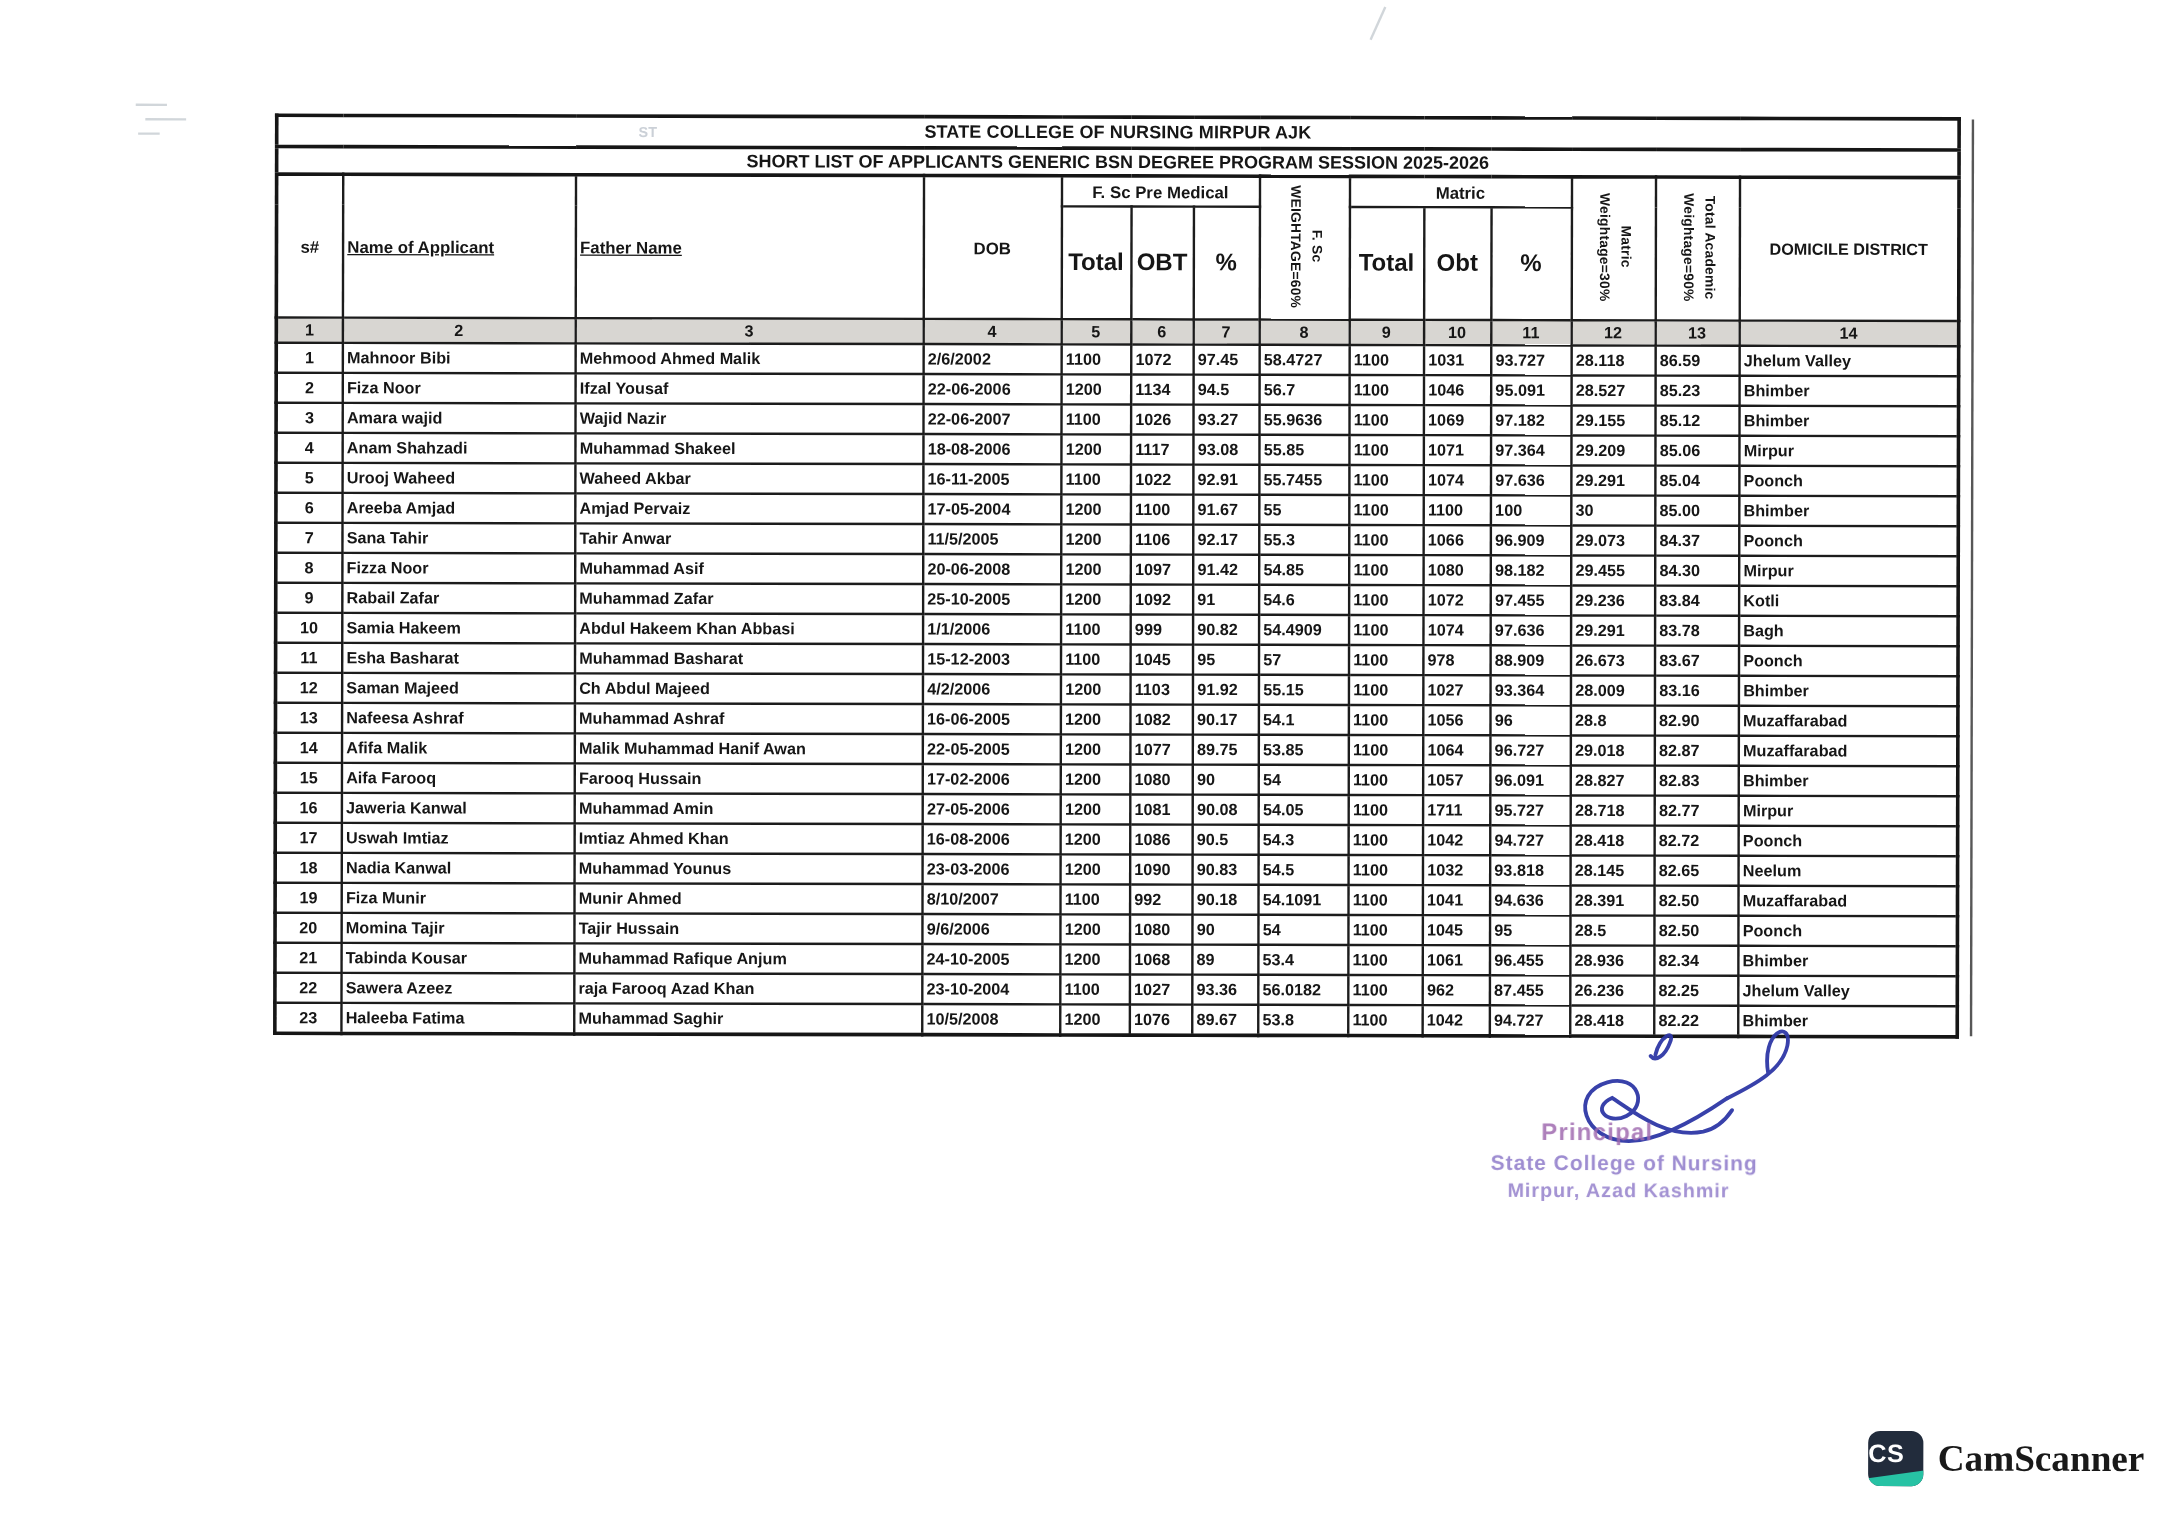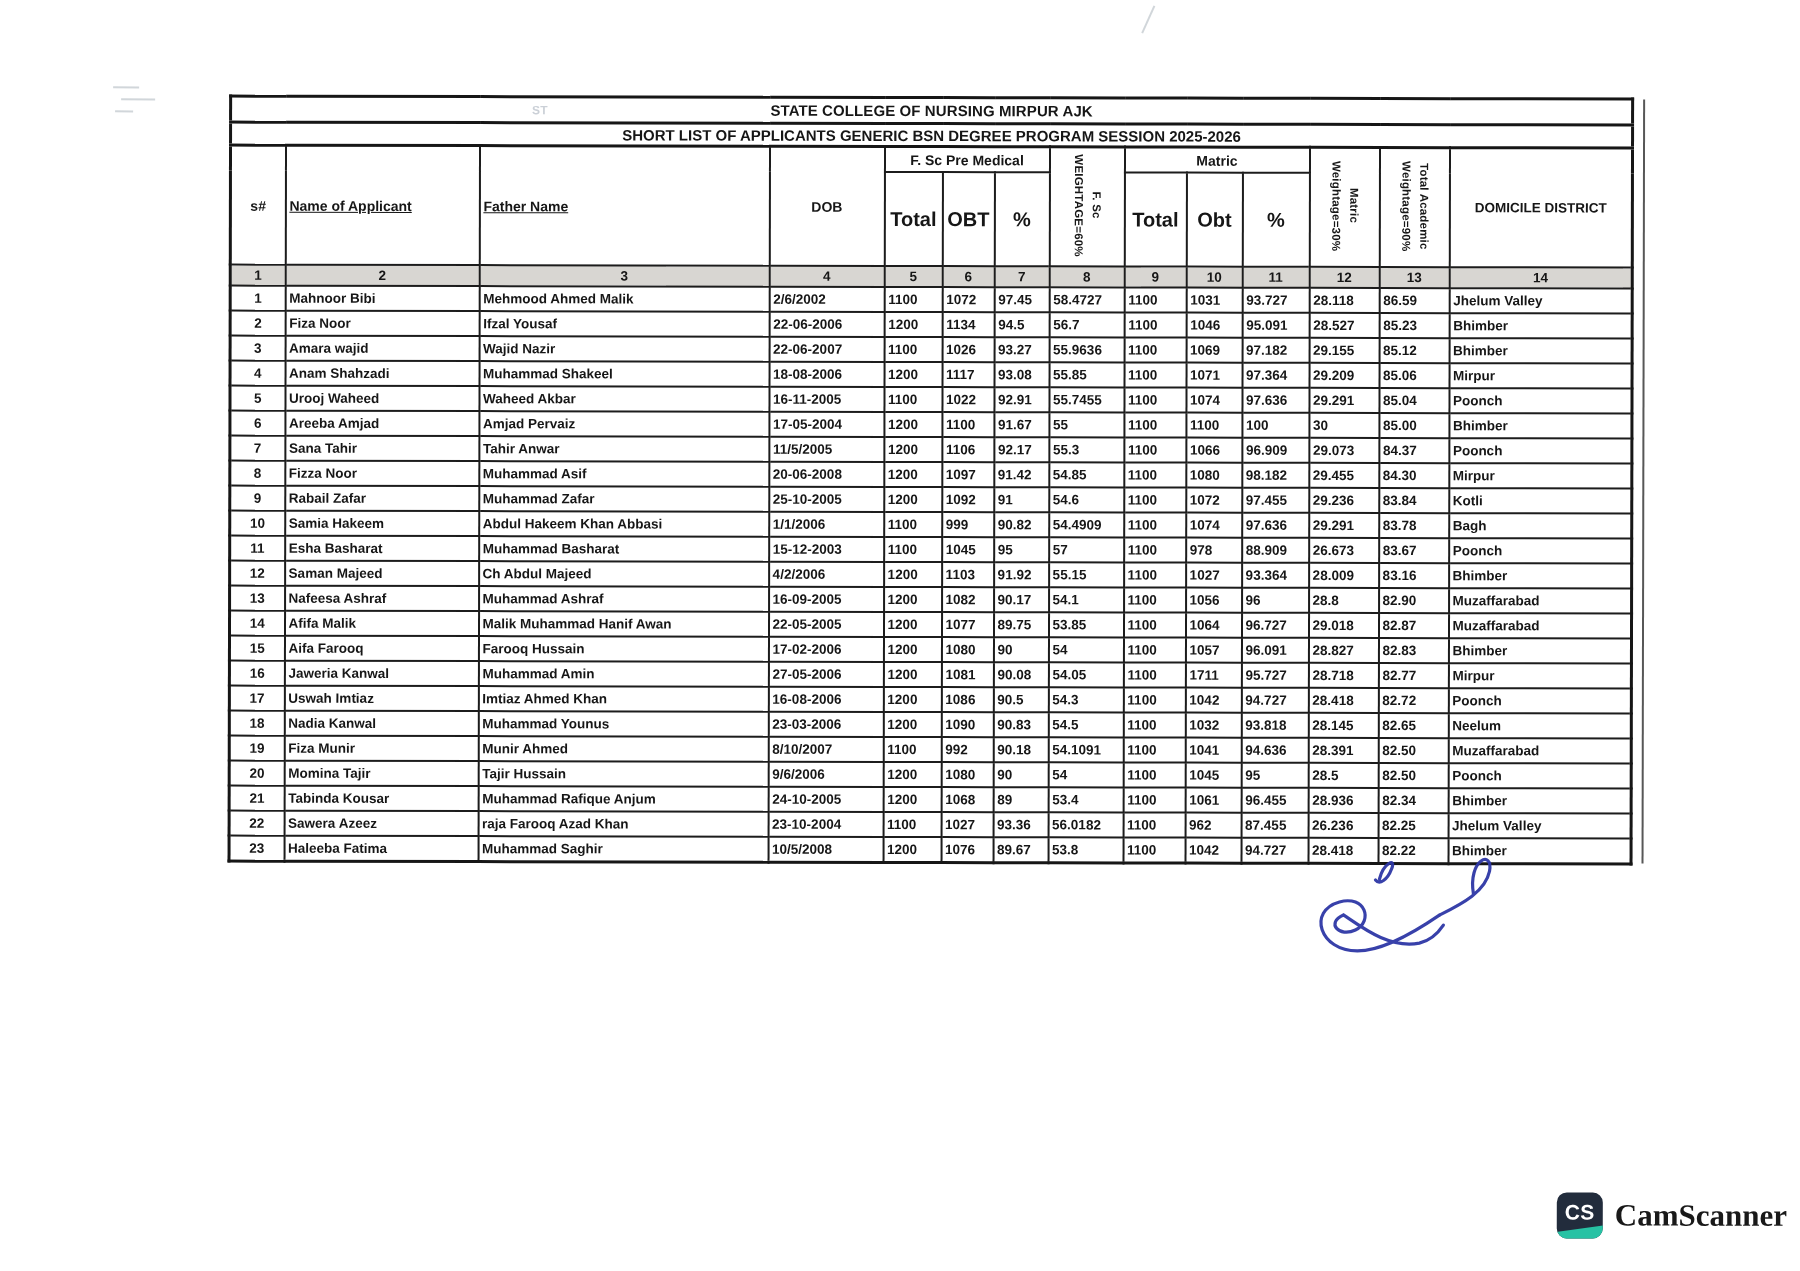--- a/index.html
+++ b/index.html
@@ -40,21 +40,21 @@
   .stamp{position:absolute;left:1243px;top:930px;color:#8a73c2;opacity:.85;
          filter:blur(.3px);font-weight:700;line-height:1.35;}
   .stamp .l1{font-size:20px;margin-left:42px;color:#a06bb0;letter-spacing:1px;}
   .stamp .l2{font-size:17.5px;letter-spacing:.8px;color:#8d79c9;}
   .stamp .l3{font-size:16.5px;margin-left:14px;letter-spacing:.8px;color:#937fcb;}
   svg.sig{position:absolute;left:1268px;top:838px;}
 
   
   .cs-footer{position:absolute;left:1558px;top:1191px;display:flex;align-items:center;gap:12px;}
   .cs-icon{position:relative;width:46px;height:46px;border-radius:10px;background:#222c3c;
-           overflow:hidden;display:flex;align-items:center;justify-content:center;}
+           overflow:hidden;display:flex;align-items:center;}
   .cs-icon .cs-txt{color:#ffffff;font-weight:700;font-size:21px;letter-spacing:.5px;
            font-family:"Liberation Sans",sans-serif;z-index:2;margin-top:-6px;}
   .cs-icon .teal{position:absolute;bottom:-6px;left:-10px;width:70px;height:16px;
            background:#27c2a4;transform:rotate(-8deg);}
   .cs-brand{font-family:"Liberation Serif",serif;font-size:31px;color:#191919;font-weight:bold;}
 </style>
 </head>
 <body>
 
 <div class="canvas">
@@ -336,21 +336,21 @@
             <td class="c-num">1027</td>
             <td class="c-num">93.364</td>
             <td class="c-num">28.009</td>
             <td class="c-num">83.16</td>
             <td class="c-dom">Bhimber</td>
           </tr>
           <tr>
             <td class="c-sno">13</td>
             <td class="c-name">Nafeesa Ashraf</td>
             <td class="c-father">Muhammad Ashraf</td>
-            <td class="c-dob">16-09-2005</td>
+            <td class="c-dob">16-06-2005</td>
             <td class="c-num">1200</td>
             <td class="c-num">1082</td>
             <td class="c-num">90.17</td>
             <td class="c-num">54.1</td>
             <td class="c-num">1100</td>
             <td class="c-num">1056</td>
             <td class="c-num">96</td>
             <td class="c-num">28.8</td>
             <td class="c-num">82.90</td>
             <td class="c-dom">Muzaffarabad</td>
@@ -519,20 +519,25 @@
     </table>
 
     <svg class="sig" width="240" height="140" viewBox="0 0 240 140">
       <g fill="none" stroke="#2e37a6" stroke-width="3.2" stroke-linecap="round" opacity="0.95">
         <path d="M206,55 C200,20 226,10 222,32 C218,52 196,64 172,76"></path>
         <path d="M172,76 C140,98 112,112 90,112 C52,112 40,72 72,63 C98,56 106,82 88,91 C72,99 58,84 76,76 C94,88 122,110 152,104 C165,101 172,92 176,86"></path>
         <path d="M112,40 C116,24 129,18 124,30 C120,41 112,46 108,41"></path>
       </g>
     </svg>
 
+    <div class="stamp">
+      <div class="l1">Principal</div>
+      <div class="l2">State College of Nursing</div>
+      <div class="l3">Mirpur, Azad Kashmir</div>
+    </div>
 
     <div class="cs-footer">
       <div class="cs-icon">
         <span class="teal"></span>
         <span class="cs-txt">CS</span>
       </div>
       <div class="cs-brand">CamScanner</div>
     </div>
 
   </div>

